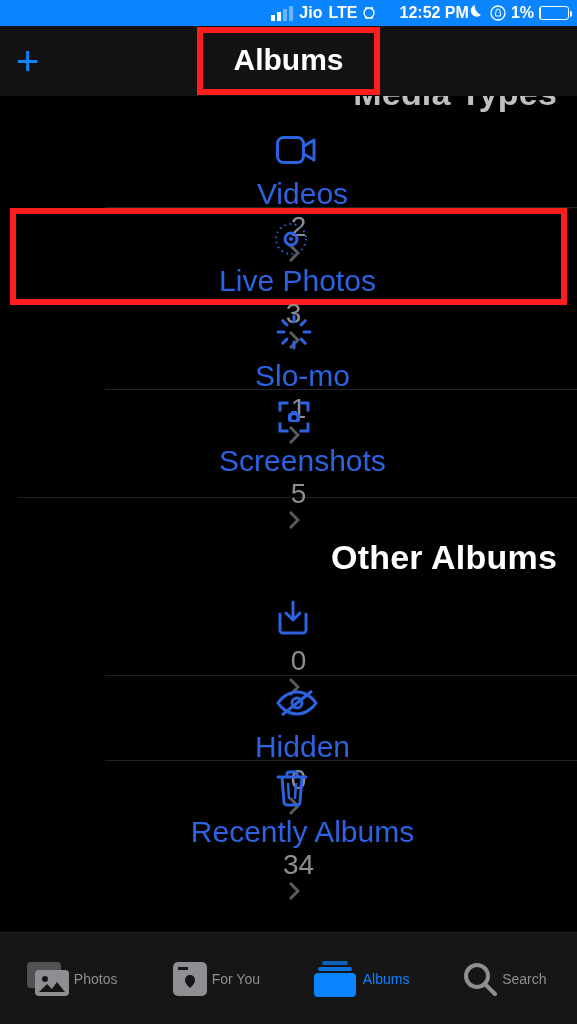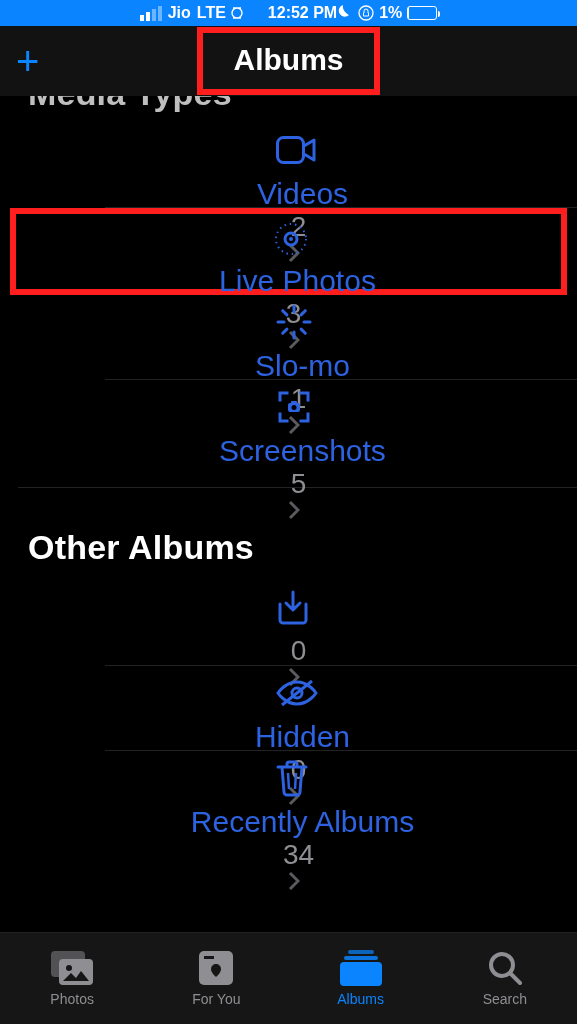--- a/index.html
+++ b/index.html
@@ -10,21 +10,21 @@
       font-family: -apple-system, 'Helvetica Neue', Helvetica, Arial, sans-serif;
       color: #fff;
       overflow: hidden;
       position: relative;
     }
     .status-bar {
       height: 26px;
       background: #0a84ff;
       display: flex;
       align-items: center;
-      justify-content: center;
+      justify-content: flex-end;
       padding: 0 8px;
       font-size: 16px;
       font-weight: 600;
       color: #fff;
     }
     .status-left { display: flex; align-items: center; gap: 6px; }
     .status-center { display: flex; align-items: center; gap: 20px; font-weight: 700; }
     .status-right { display: flex; align-items: center; gap: 5px; }
     .sig-bars { display: flex; align-items: flex-end; gap: 2px; }
     .sig-bars span { width: 4px; background: rgba(255,255,255,0.4); }
@@ -67,20 +67,21 @@
       font-weight: 700;
       color: #fff;
     }
     .content { background: #000; }
     .section-header {
       font-size: 34px;
       font-weight: 700;
       color: #bfbfbf;
       padding: 0 20px 10px 28px;
       letter-spacing: 0.2px;
+      text-align: right;
     }
     .section-header.primary {
       color: #fff;
       padding-top: 40px;
       padding-bottom: 14px;
     }
     .cut-top { margin-top: -22px; }
     .list-row {
       display: flex;
       align-items: center;
@@ -121,38 +122,37 @@
       left: 105px;
       right: 0;
       height: 1px;
       background: #222;
     }
     .full-sep { height:1px; background:#222; margin:22px 0 0 18px; }
     .highlight-box {
       border: 6px solid #ff1e1e;
       margin: 0 10px;
     }
-    .highlight-box .list-row { padding-left: 18px; height: 75px; }
+    .highlight-box .list-row { padding-left: 18px; height: 85px; }
     .highlight-box .icon-slot { width: 50px; flex: 0 0 50px;}
     .highlight-box .row-chevron { margin-right: 8px;}
 
     .tab-bar {
       position: absolute;
       bottom: 0;
       left: 0;
       right: 0;
       height: 92px;
       background: #161616;
       border-top: 1px solid #222;
       display: flex;
     }
     .tab {
       flex: 1;
       display: flex;
-      flex-direction: column;
       align-items: center;
       justify-content: center;
       gap: 5px;
       color: #8e8e93;
       cursor: pointer;
     }
     .tab.active { color: #0a84ff; }
     .tab-label { font-size: 14px; }
     .tab-icon { display:flex; align-items:center; justify-content:center; height: 36px;}
 

